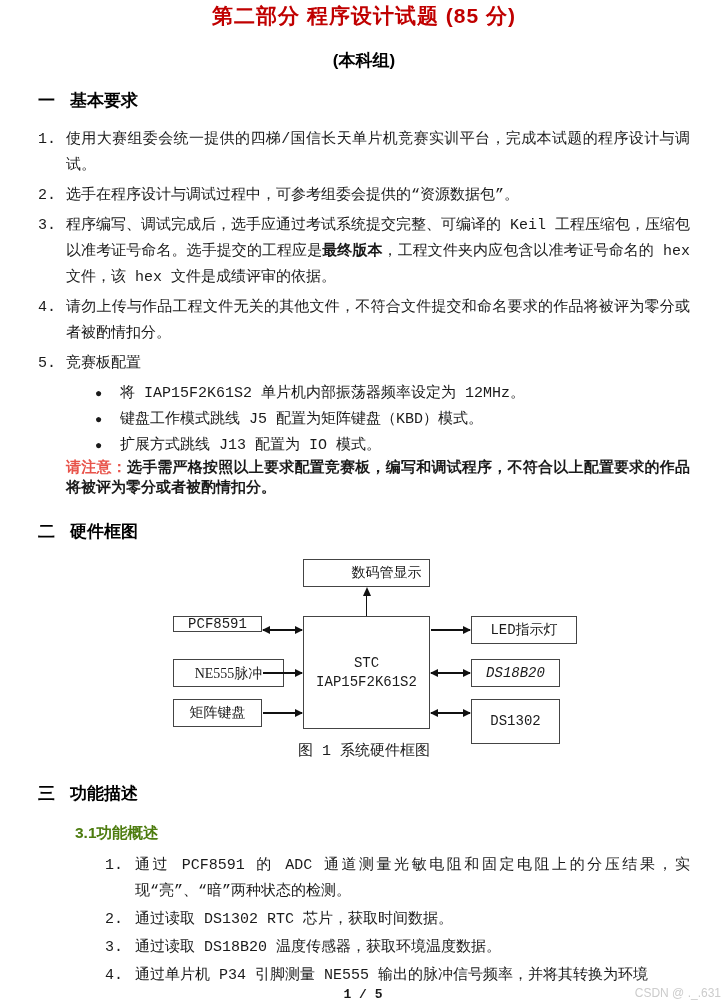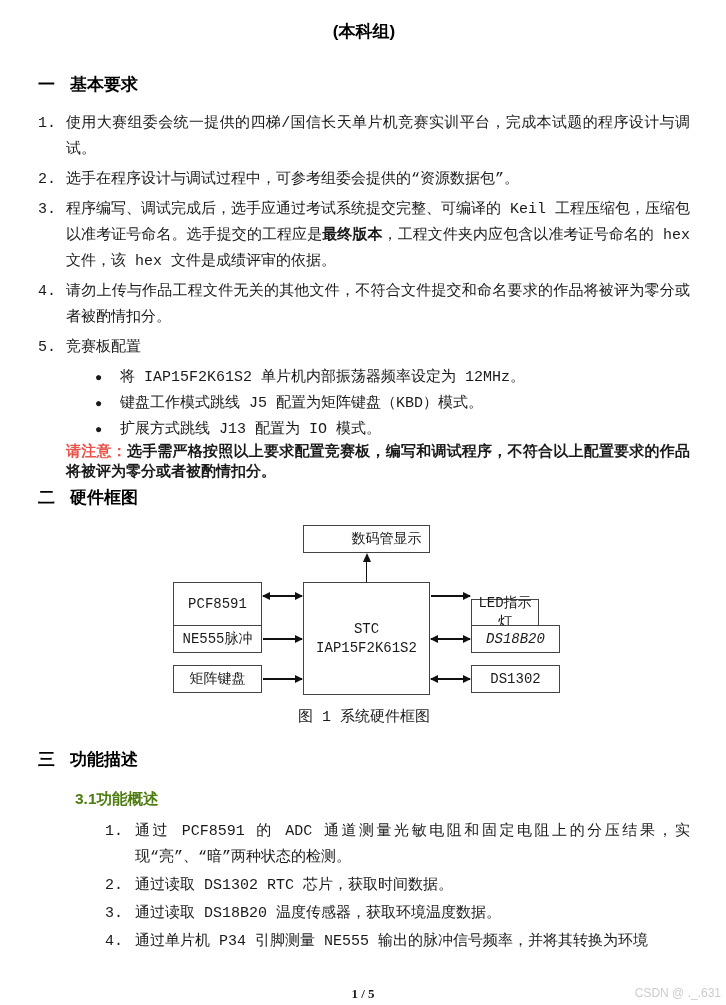--- a/index.html
+++ b/index.html
@@ -29,21 +29,21 @@
   .doc-subtitle {
     margin-top: 20px;
     text-align: center;
     font-family: "Liberation Sans", sans-serif;
     font-weight: bold;
     font-size: 17px;
     line-height: 24px;
     color: #000;
   }
   .sec-heading {
-    margin-top: 30px;
+    margin-top: 17px;
     font-family: "Liberation Sans", sans-serif;
     font-weight: bold;
     font-size: 17px;
     line-height: 22px;
     color: #000;
   }
   .sec-num { display: inline-block; margin-right: 15px; }
   .olist { margin-top: 15px; }
   .oli {
     position: relative;
@@ -125,37 +125,38 @@
   .sli {
     position: relative;
     padding-left: 30px;
     line-height: 26px;
     text-align: justify;
     margin-bottom: 2px;
   }
   .page-footer {
     position: absolute; left: 0; right: 0; bottom: 3px;
     text-align: center;
-    font-family: Liberation Serif, serif;
+    font-family: Liberation Mono, monospace;
     font-weight: bold;
     font-size: 13px;
   }
   .watermark {
     position: absolute; right: 5px; bottom: 5px;
     font-family: "Liberation Sans", sans-serif;
     font-size: 12px;
     color: var(--watermark-gray, #cccccc);
   }
   b.inline-bold { font-weight: bold; }
 </style>
 </head>
 <body>
 
 <div class="page">
 
+  <div class="doc-title">第二部分 程序设计试题 (85 分)</div>
   <div class="doc-subtitle">(本科组)</div>
 
   <div class="sec-heading">
     <span class="sec-num">一</span><span>基本要求</span>
   </div>
 
   <div class="olist">
     <div class="oli">
       <span class="onum">1.</span>
       <span>使用大赛组委会统一提供的四梯/国信长天单片机竞赛实训平台，完成本试题的程序设计与调试。</span>
@@ -190,56 +191,56 @@
     <div class="brow">
       <span class="bdot">●</span>
       <span>扩展方式跳线 J13 配置为 IO 模式。</span>
     </div>
   </div>
 
   <div class="note">
     <span class="note-label">请注意：</span><span>选手需严格按照以上要求配置竞赛板，编写和调试程序，不符合以上配置要求的作品将被评为零分或者被酌情扣分。</span>
   </div>
 
-  <div class="sec-heading" style="margin-top:4px;">
+  <div class="sec-heading" style="margin-top:22px;">
     <span class="sec-num">二</span><span>硬件框图</span>
   </div>
 
   <div class="diagram">
 
     <div class="dbox" style="left:265px; top:4px; width:127px; height:28px;padding-left:40px;">
       <span>数码管显示</span>
     </div>
 
     <div class="varrow" style="left:323px; top:32px; height:29px;">
         <i class="vline"></i>
       </div>
 
     <div class="dbox" style="left:265px; top:61px; width:127px; height:113px;">
       <span>STC</span>
       <span>IAP15F2K61S2</span>
     </div>
 
-    <div class="dbox" style="left:135px; top:61px; width:89px; height:44px;">
+    <div class="dbox" style="left:135px; top:61px; width:89px; height:16px;">
       <span>PCF8591</span>
     </div>
-    <div class="dbox" style="left:135px; top:104px; width:89px; height:28px;">
+    <div class="dbox" style="left:135px; top:104px; width:111px; height:28px;font-family:Liberation Serif, serif;">
       <span>NE555脉冲</span>
     </div>
     <div class="dbox" style="left:135px; top:144px; width:89px; height:28px;">
       <span>矩阵键盘</span>
     </div>
 
-    <div class="dbox" style="left:433px; top:78px; width:68px; height:28px;">
+    <div class="dbox" style="left:433px; top:61px; width:106px; height:28px;">
       <span>LED指示灯</span>
     </div>
     <div class="dbox" style="left:433px; top:104px; width:89px; height:28px;font-style:italic;">
       <span>DS18B20</span>
     </div>
-    <div class="dbox" style="left:433px; top:144px; width:89px; height:28px;">
+    <div class="dbox" style="left:433px; top:144px; width:89px; height:45px;">
       <span>DS1302</span>
     </div>
 
     <div class="harrow adouble aright" style="left:224px; top:70px;">
         <i class="hline"></i>
       </div>
     <div class="harrow aright" style="left:224px; top:113px;">
         <i class="hline"></i>
       </div>
     <div class="harrow aright" style="left:224px; top:153px;">

